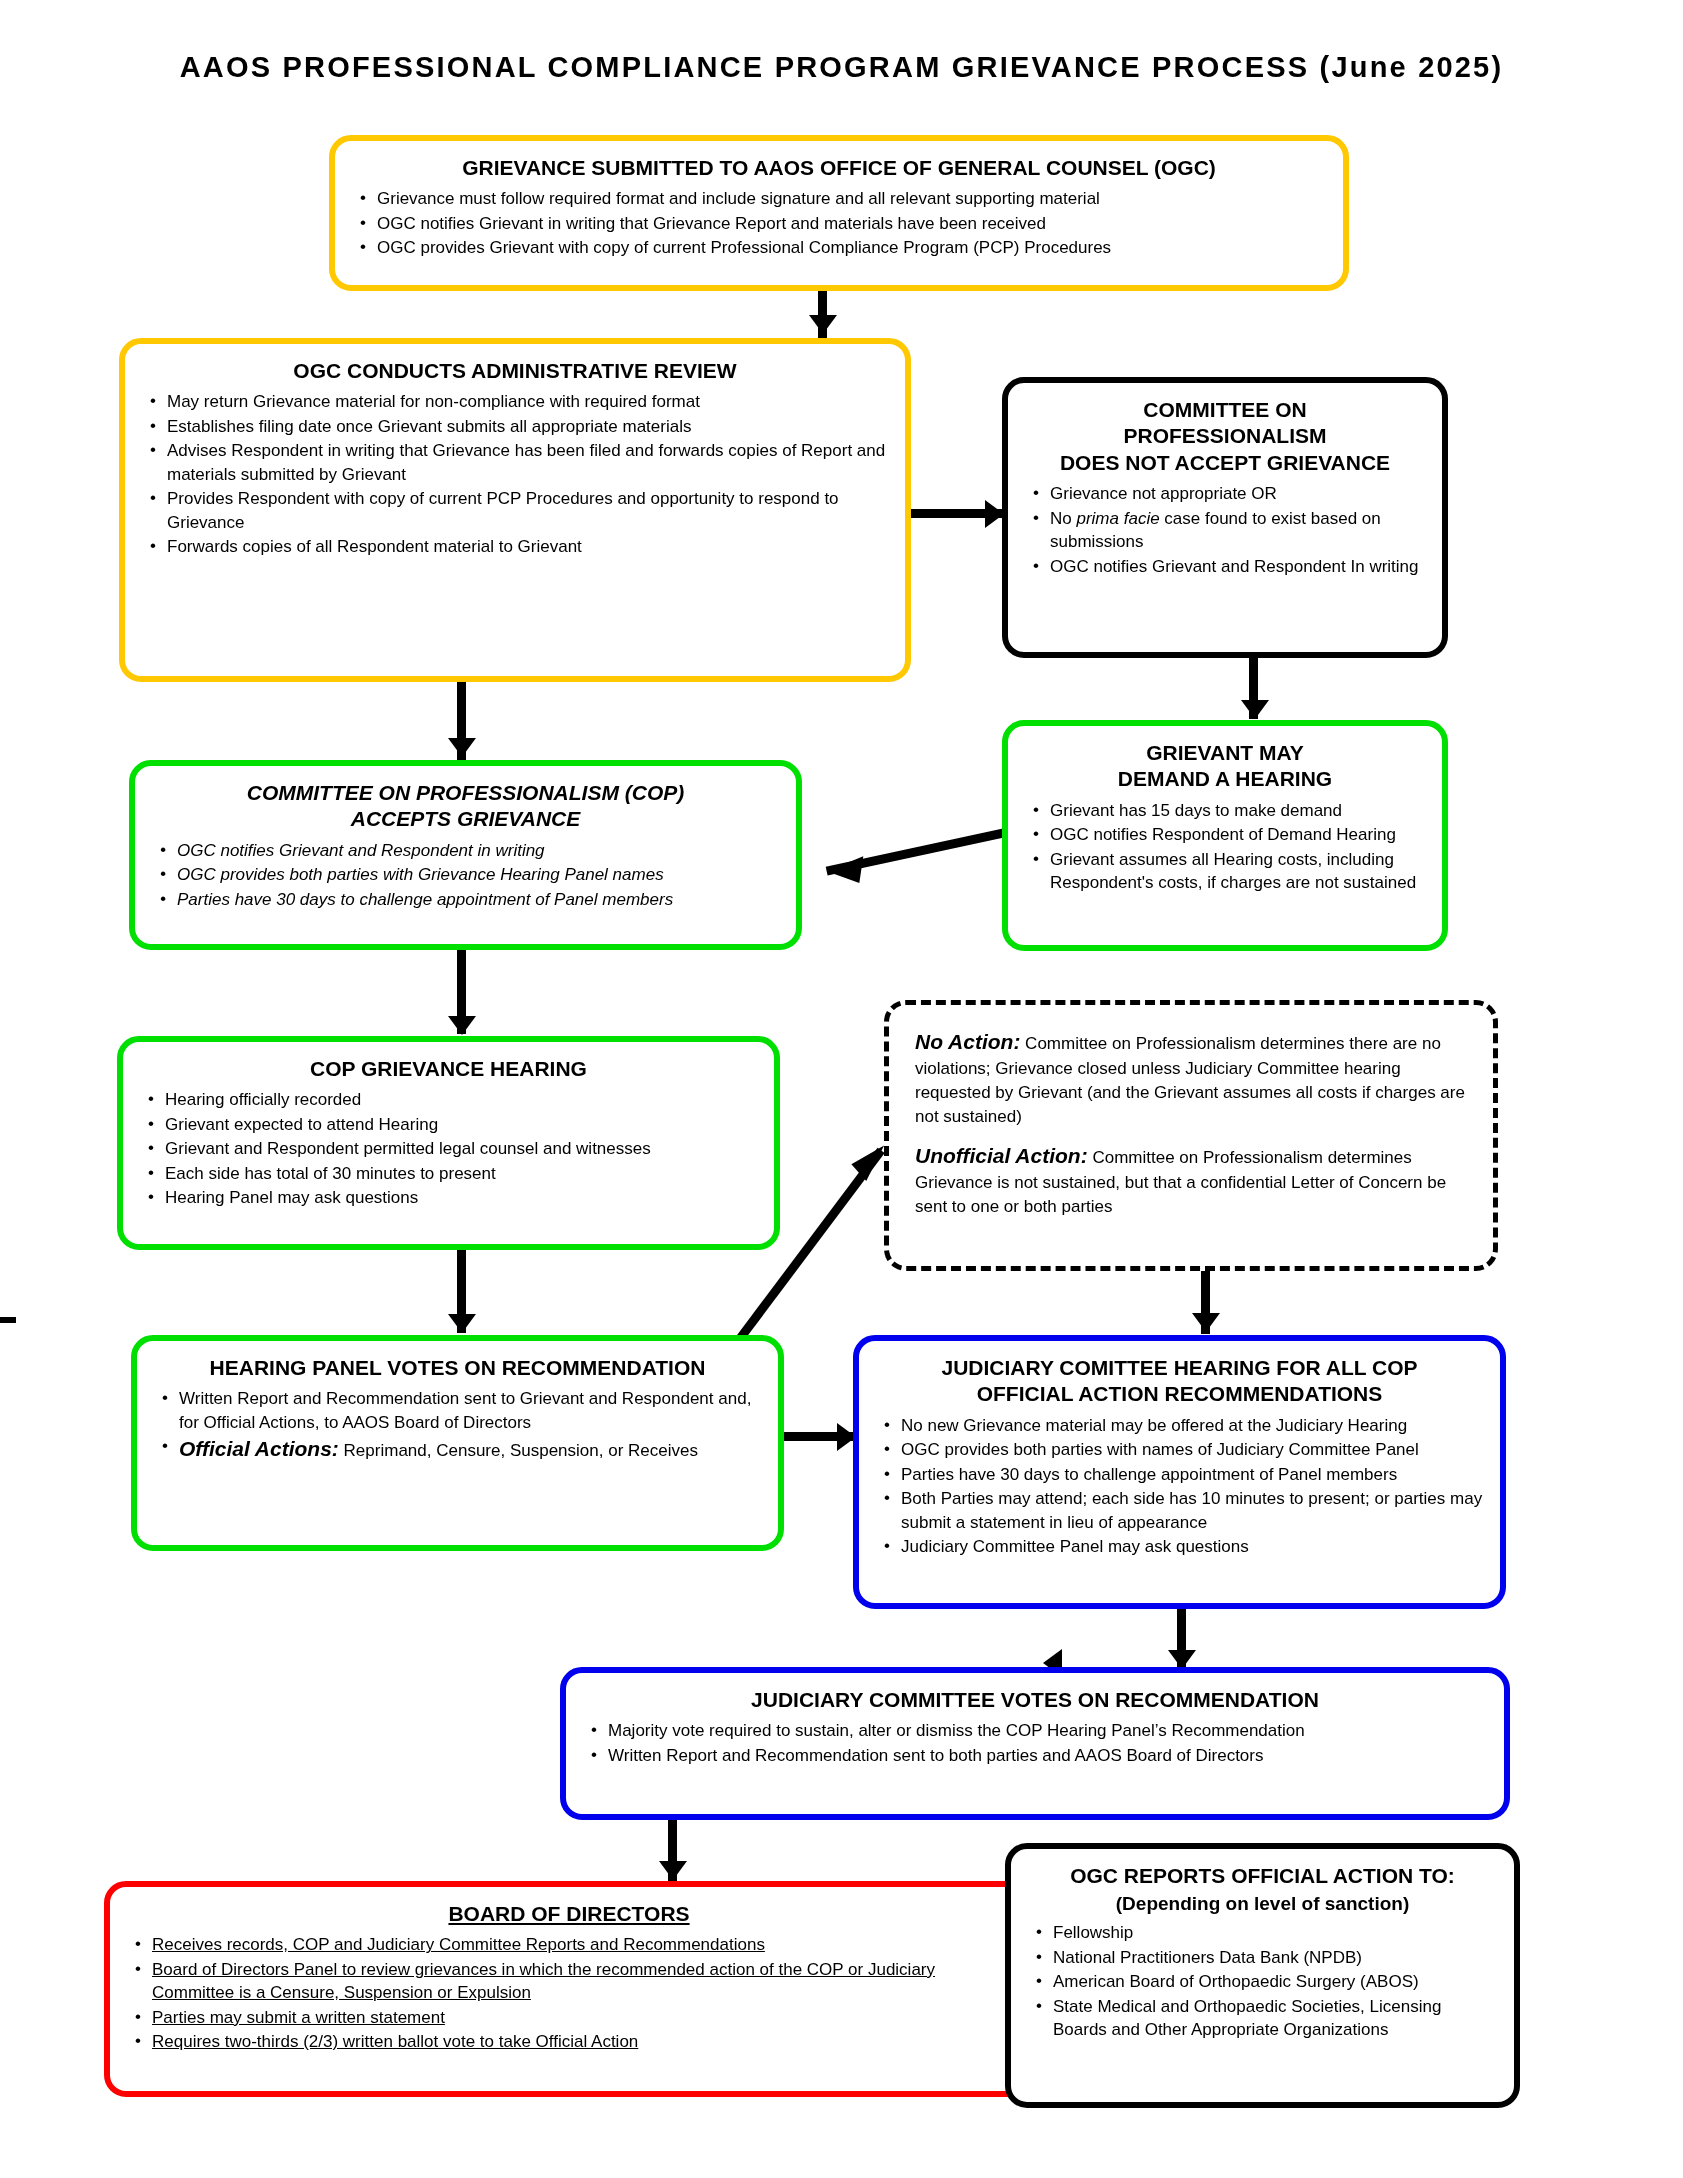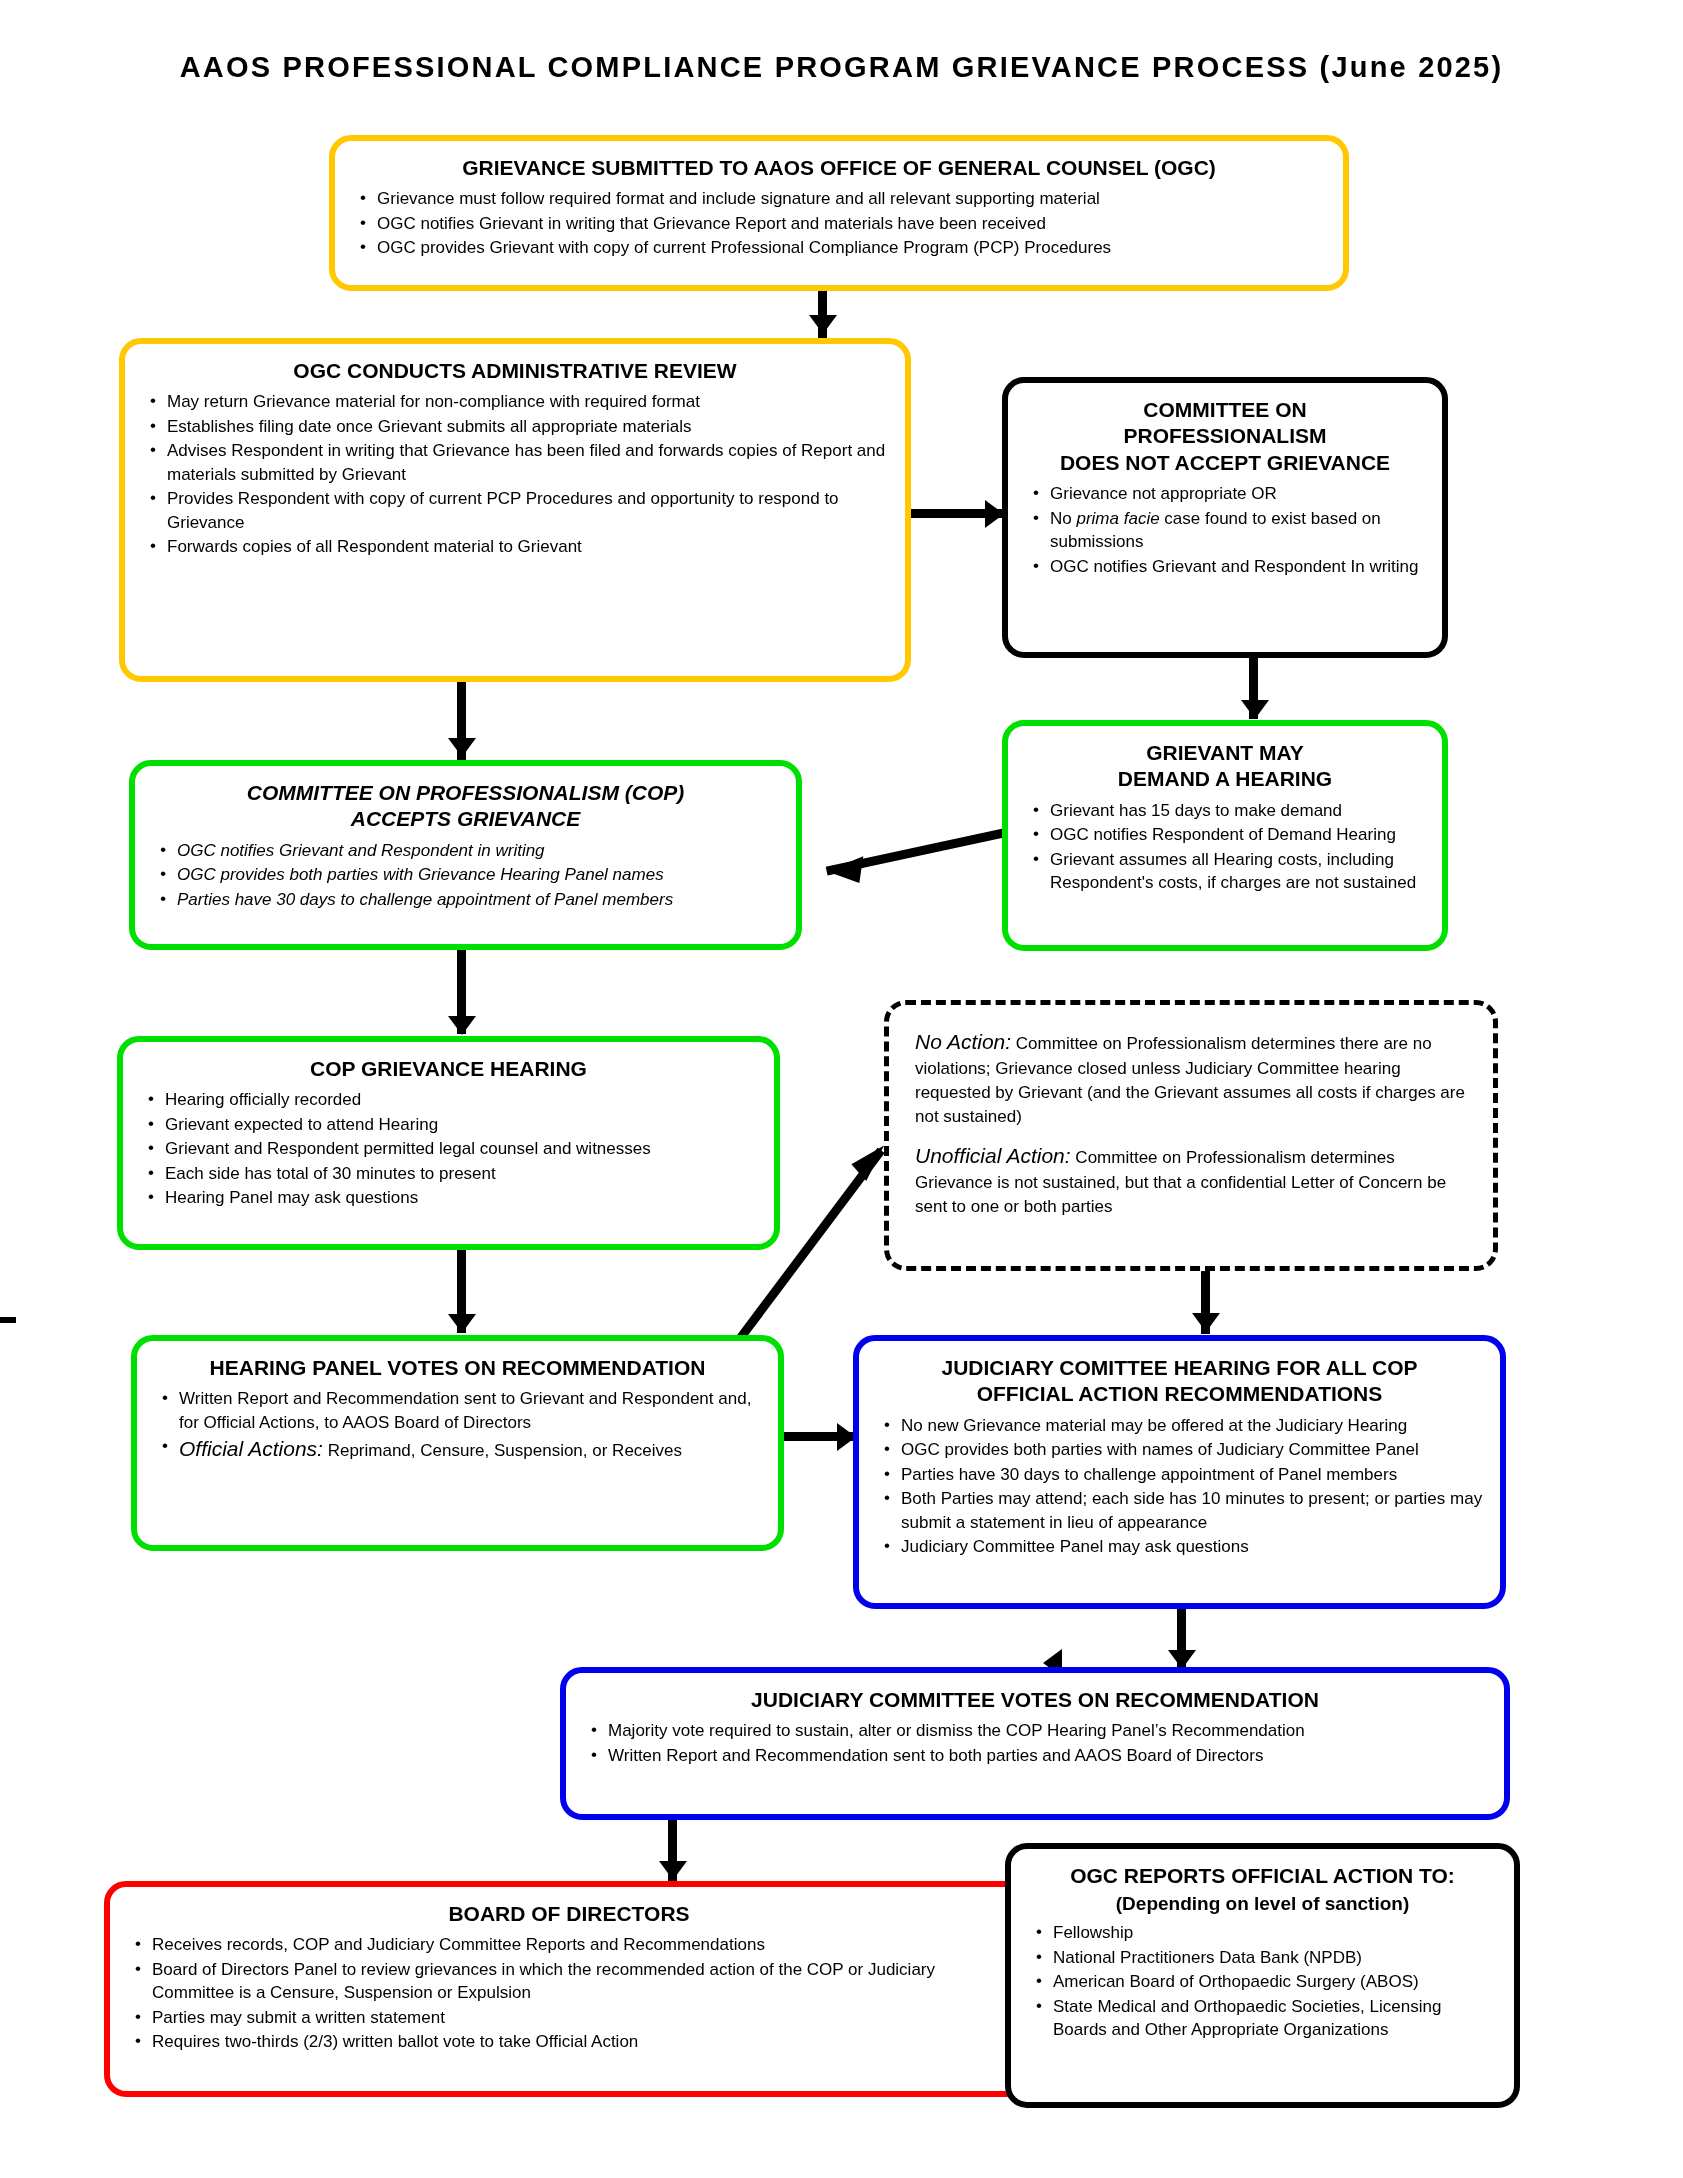--- a/index.html
+++ b/index.html
@@ -67,21 +67,21 @@
   .box li:before {
     content: "\2022";
     position:absolute;
     left: -15px; top: -1px;
     font-size: 17px;
   }
   .box li.strong { font-weight: bold; font-size: 20px; line-height:1.35; }
   .box p { margin: 0 0 12px 0; font-size: 17px; line-height: 1.42; }
   .box p:last-child { margin-bottom: 0; }
   em.it { font-style: italic; }
-  b.lead { font-weight: normal; font-style: italic; font-size: 21px; margin-top: 27px; }
+  b.lead { font-weight: bold; font-style: italic; font-size: 21px; margin-top: 27px; }
 
   
   .conn { position:absolute; background:#000; z-index: 2; }
   .vline { width: 9px; }
   .hline { height: 9px; }
   .arrow-d {
     position:absolute; width:0; height:0;
     border-left: 14px solid transparent;
     border-right: 14px solid transparent;
     border-top: 19px solid #000;
@@ -253,21 +253,21 @@
   </div>
 
   <div class="box b-blue" style="left:560px; top:1667px; width:950px; height:153px;">
     <h2>JUDICIARY COMMITTEE VOTES ON RECOMMENDATION</h2>
     <ul>
       <li>Majority vote required to sustain, alter or dismiss the COP Hearing Panel’s Recommendation</li>
       <li>Written Report and Recommendation sent to both parties and AAOS Board of Directors</li>
     </ul>
   </div>
 
-  <div class="box b-red" style="left:104px; top:1881px; width:930px; height:216px;">
+  <div class="box b-red" style="left:104px; top:1881px; width:930px; height:216px;text-decoration:underline;">
     <h2>BOARD OF DIRECTORS</h2>
     <ul>
       <li>Receives records, COP and Judiciary Committee Reports and Recommendations</li>
       <li>Board of Directors Panel to review grievances in which the recommended action of the COP or Judiciary Committee is a Censure, Suspension or Expulsion</li>
       <li>Parties may submit a written statement</li>
       <li>Requires two-thirds (2/3) written ballot vote to take Official Action</li>
     </ul>
   </div>
 
   <div class="box b-black" style="left:1005px; top:1843px; width:515px; height:265px;">

